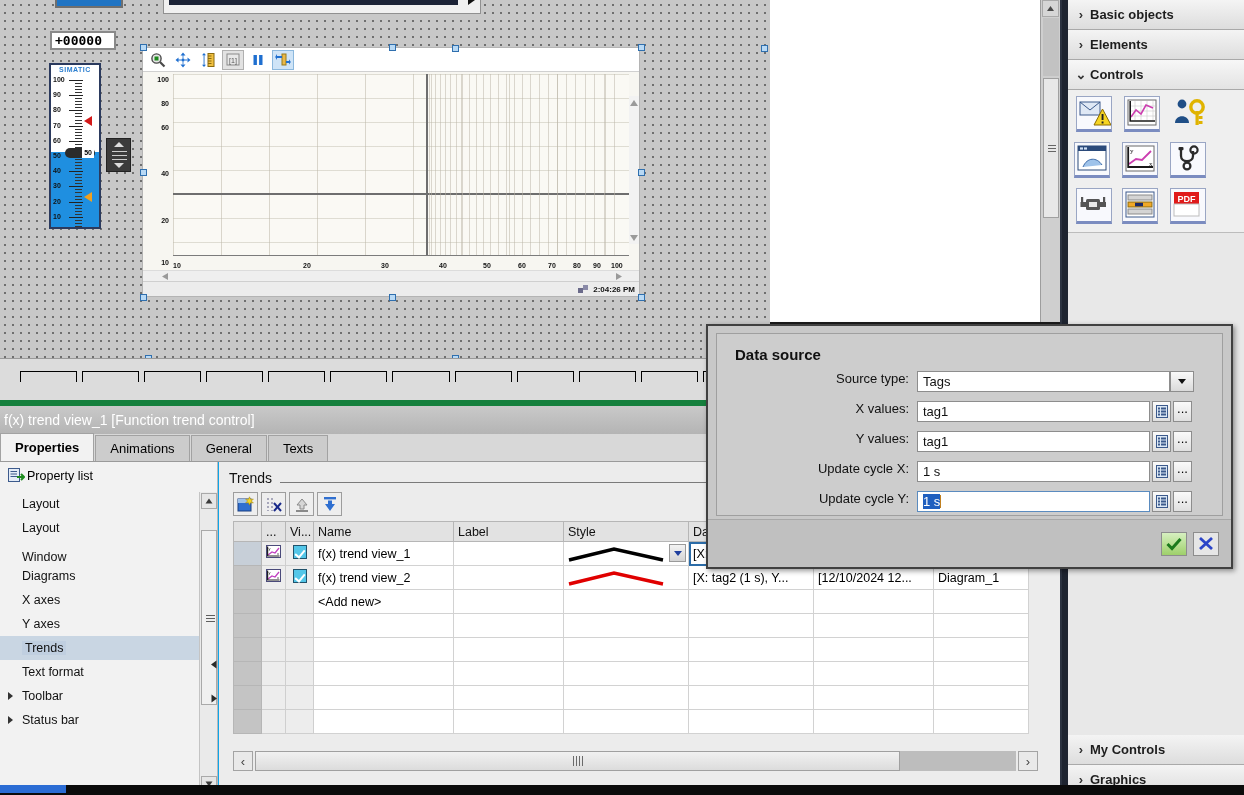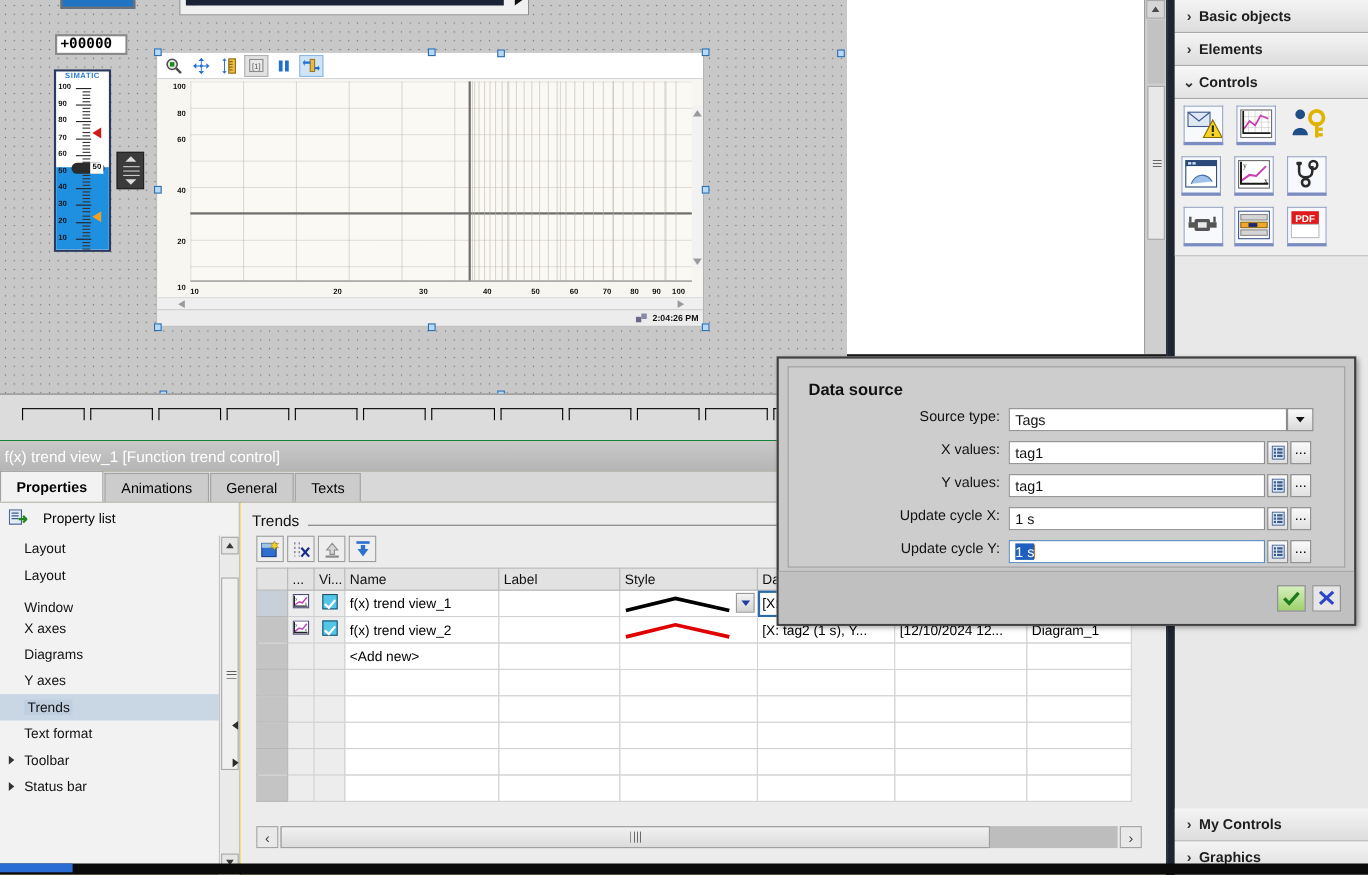--- a/index.html
+++ b/index.html
@@ -152,43 +152,43 @@
   .tb-header.open { background:linear-gradient(to bottom,#f7f7f7,#e3e3e3); }
   .tb-content { background:#efefef; padding:6px 4px 8px 8px; border-bottom:1px solid #bcbcbc; }
   .icon-grid { display:flex; flex-wrap:wrap; gap:10px 12px; }
   .tb-icon { width:36px; height:36px; position:relative; cursor:pointer; }
   .tb-icon .plate { position:absolute; left:0; top:0; width:36px; height:36px;
      background:#f8f9fd; border:1px solid #9aa6c4; border-bottom:3px solid #7b8cc0;}
   .tb-bottom { position:absolute; left:0; bottom:0; width:176px; }
 
   
   .props {
-    position:absolute; left:0; top:400px; width:1060px; height:395px; background:#fde047;
-    border-top:1px solid #15803d;
+    position:absolute; left:0; top:400px; width:1060px; height:395px; background:#0ea5e9;
+    border-top:6px solid #15803d;
   }
   .props-titlebar {
     position:absolute; left:0; top:0; right:0; height:28px;
     background:linear-gradient(to bottom,#c9c9c9,#b4b4b4);
     display:flex; align-items:center; padding-left:4px;
     font-size:14px; color:#fff; font-weight:normal;
   }
   .props-title-tab {
     position:absolute; right:0; top:0; height:28px; background:#d6d6d6;
     display:flex; align-items:center; gap:3px; padding:0 6px 0 4px;
     border-left:1px solid #a6a6a6; font-weight:bold; font-size:13px; color:#111;
   }
   .props-tabs { position:absolute; left:0; top:28px; right:0; height:28px;
     background:#d8d8d8; border-bottom:1px solid #9a9a9a; display:flex; align-items:flex-end; }
   .ptab { height:26px; padding:0 14px; display:flex; align-items:center; font-size:13px;
      background:#cccccc; border:1px solid #a2a2a2; border-bottom:none; margin-right:1px; cursor:pointer;}
   .ptab.active { background:#f2f2f2; font-weight:bold; height:28px; }
 
   .props-left { position:absolute; left:0; top:56px; width:218px; bottom:0; background:#f2f2f2;
      border-right:1px solid #b9b9b9; }
-  .prop-list-head { display:flex; align-items:center; gap:14px; padding:6px 6px 6px 8px; font-size:12.5px; }
+  .prop-list-head { display:flex; align-items:center; gap:2px; padding:6px 6px 6px 8px; font-size:12.5px; }
   .plist { position:absolute; left:0; top:30px; right:18px; bottom:0; overflow:hidden; }
   .plist-item { height:24px; display:flex; align-items:center; padding-left:22px; font-size:12.5px;
      color:#111; cursor:pointer; }
   .plist-item.sel { background:#c9d6e3; }
   .plist-item .tri { position:absolute; left:8px; width:0;height:0;
      border-top:4px solid transparent;border-bottom:4px solid transparent;border-left:5px solid #333; }
   .plist-scroll { position:absolute; right:0; top:30px; width:18px; bottom:0; background:#eaeaea;
      border-left:1px solid #c4c4c4; }
   .psc-btn { width:16px;height:16px;background:#e6e6e6;border:1px solid #a9a9a9;
      display:flex;align-items:center;justify-content:center; margin:1px auto;}
@@ -722,24 +722,24 @@
           <div class="plist-item" style="position: relative;">
             <span>Layout</span>
           </div>
           <div class="plist-item" style="position: relative;">
             <span>Layout</span>
           </div>
           <div class="plist-item" style="position: relative; align-items: flex-end;">
             <span>Window</span>
           </div>
           <div class="plist-item" style="position: relative;">
+            <span>Diagrams</span>
+          </div>
+          <div class="plist-item" style="position: relative;">
             <span>X axes</span>
-          </div>
-          <div class="plist-item" style="position: relative;">
-            <span>Diagrams</span>
           </div>
           <div class="plist-item" style="position: relative;">
             <span>Y axes</span>
           </div>
           <div class="plist-item sel" style="position: relative;">
             <span style="background: rgb(192, 207, 224); padding: 0px 3px;">Trends</span>
           </div>
           <div class="plist-item" style="position: relative;">
             <span>Text format</span>
           </div>

